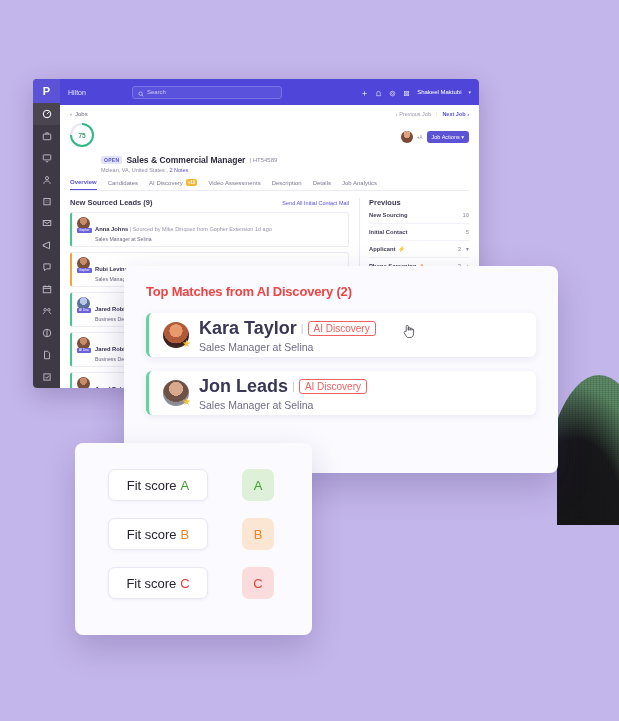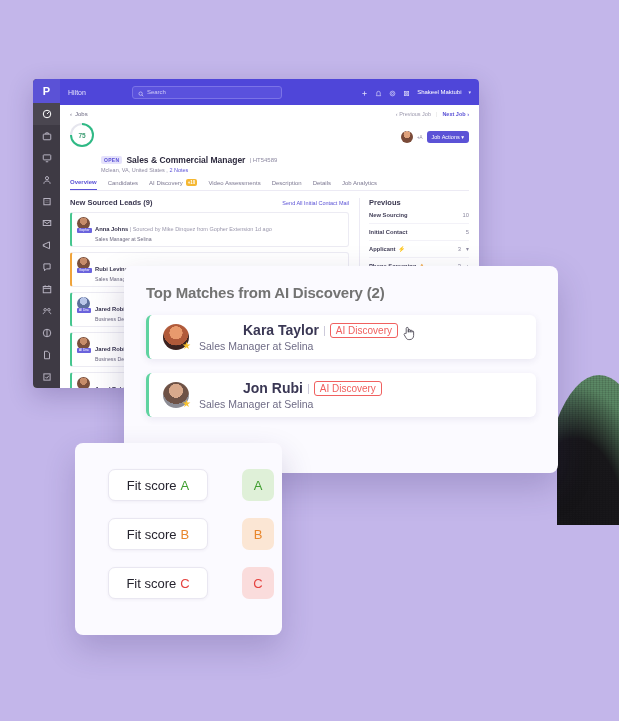--- a/index.html
+++ b/index.html
@@ -149,45 +149,45 @@
   .wf-row.dim .nm { color: #a5a2b5; font-weight: normal; }
   .wf-right { display: flex; align-items: center; gap: 5px; color: #8d8aa0; }
 
   
   .modal {
     position: absolute; left: 124px; top: 266px; width: 434px; height: 207px;
     background: #fbfaff; border-radius: 8px;
     box-shadow: 0 14px 34px rgba(45,30,95,.22);
     padding: 18px 22px;
   }
-  .modal-title { font-size: 15px; font-weight: bold; color: #737373; letter-spacing: -.2px; }
+  .modal-title { font-size: 13px; font-weight: bold; color: #ef4444; letter-spacing: -.2px; }
   .m-row {
     margin-top: 14px; background: #fff; border-radius: 6px;
     border-left: 3px solid #5fd3a0;
     box-shadow: 0 2px 7px rgba(60,45,110,.09);
     height: 44px; display: flex; align-items: center; padding: 0 14px; gap: 10px;
     position: relative;
   }
   .m-av { position: relative; flex: 0 0 26px; height: 26px; }
   .m-av .ph { width: 26px; height: 26px; border-radius: 50%; display: block; }
   .m-av.kara .ph { background: radial-gradient(circle at 50% 34%, #e89a6d 0 30%, #b05a3a 31% 58%, #3c2320 59% 100%); }
   .m-av.jon .ph  { background: radial-gradient(circle at 50% 34%, #d8a98c 0 32%, #6e5246 33% 60%, #8c8c94 61% 100%); }
   .m-av .star { position: absolute; right: -2px; bottom: -1px; color: #f7c12e; font-size: 10px; line-height: 10px; }
-  .m-name { font-size: 14px; font-weight: bold; color: #3a3754; margin-left: 44px; }
+  .m-name { font-size: 18px; font-weight: bold; color: #3a3754; }
   .m-sep { color: #c7c4d6; font-size: 11px; margin: 0 4px; }
   .m-tag {
     font-size: 10px; color: #f0605f; border: 1px solid #f0605f;
     border-radius: 3px; padding: 1px 5px; background: #fff;
   }
   .m-sub { font-size: 10.5px; color: #6f6c86; margin-top: 2px; }
   .cursor { position: absolute; right: 120px; top: 10px; font-size: 14px; color: #4a4656; }
 
   
   .fit-card {
-    position: absolute; left: 75px; top: 443px; width: 207px; height: 192px;
+    position: absolute; left: 75px; top: 443px; width: 237px; height: 192px;
     background: #fbfaff; border-radius: 8px;
     box-shadow: 0 14px 32px rgba(45,30,95,.20);
     padding: 26px 0 0 33px;
   }
   .fit-row { display: flex; align-items: center; gap: 34px; margin-bottom: 17px; }
   .fit-pill {
     width: 100px; height: 32px; background: #fff; border: 1px solid #e9e7f1;
     border-radius: 7px; display: flex; align-items: center; justify-content: center;
     gap: 4px; font-size: 13px; color: #26242f; box-shadow: 0 1px 3px rgba(60,45,110,.06);
   }
@@ -563,21 +563,21 @@
     </span>
   </div>
 
   <div class="m-row">
     <span class="m-av jon">
       <span class="ph"></span>
       <span class="star">★</span>
     </span>
     <span>
       <span style="display:flex;align-items:center;">
-        <span class="m-name">Jon Rubi</span>
+        <span class="m-name">Jon Leads</span>
         <span class="m-sep">|</span>
         <span class="m-tag">AI Discovery</span>
       </span>
       <span class="m-sub" style="display:block;">Sales Manager at Selina</span>
     </span>
   </div>
 </div>
 
 <div class="fit-card">
   <div class="fit-row">

